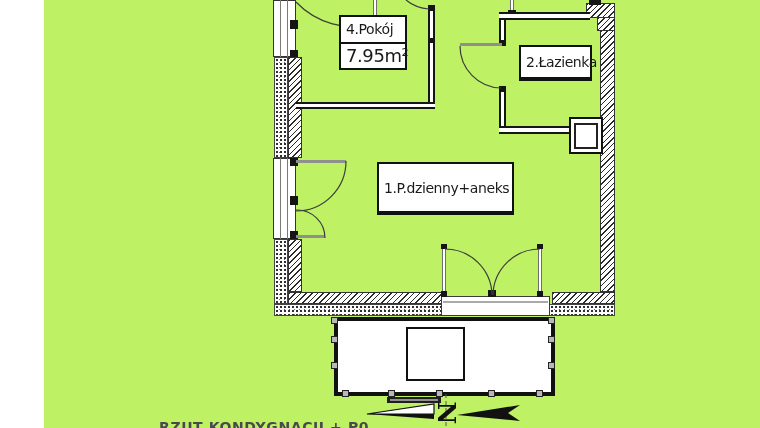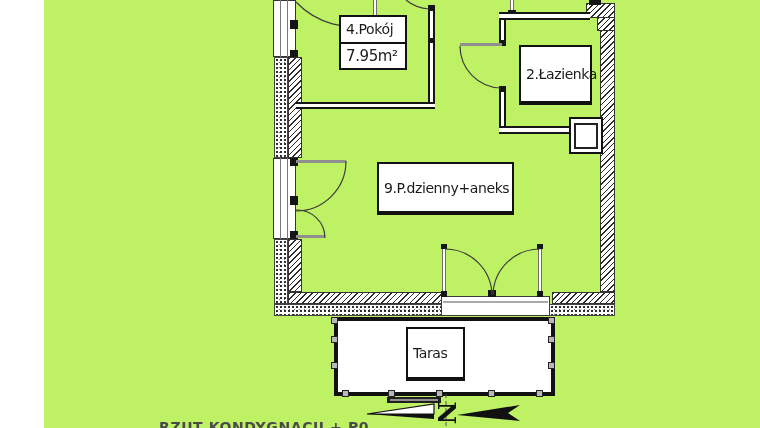--- a/index.html
+++ b/index.html
@@ -28,21 +28,21 @@
   .cap{background:#151515;}
   .leaf-grey{background:#8f8f8f;}
   .leaf-v{background:#fff;border-style:solid;border-color:#6e6e6e;border-width:0 1px;}
   .post{background:#b8b8b8;border:1px solid #232323;}
   .label-box{
     background:#fff;border:2px solid #111;z-index:6;display:flex;flex-direction:column;
   }
   .label-box .row{flex:1;display:flex;align-items:center;padding-left:5px;
     font-size:14px;letter-spacing:-0.4px;white-space:nowrap;}
   .label-box .row.name{border-bottom:2px solid #111;}
-  .label-box .row.area{font-size:15px;}
+  .label-box .row.area{font-size:18px;}
   #overlay{position:absolute;left:0;top:0;z-index:5;pointer-events:none;}
   .footer-text{
     position:absolute;font-weight:bold;font-size:14px;line-height:14px;color:#4a4a4a;
     letter-spacing:0.6px;white-space:nowrap;z-index:2;
   }
   .page-border{background:#b5b5b5;}
 </style>
 </head>
 <body>
 
@@ -126,28 +126,27 @@
   <div class="abs post" style="left:444px;top:390px;width:7px;height:7px;z-index:4"></div>
   <div class="abs post" style="left:492px;top:390px;width:7px;height:7px;z-index:4"></div>
 
   <div class="abs" style="left:343px;top:397px;width:54px;height:6px;background:#1f1f1f;z-index:4"></div>
   <div class="abs" style="left:346px;top:399px;width:48px;height:2px;background:#909090;z-index:4"></div>
 
   <div class="abs label-box" style="left:295px;top:15px;width:68px;height:55px">
     <div class="row name">4.Pokój</div>
     <div class="row area">7.95m²</div>
   </div>
-  <div class="abs label-box" style="left:475px;top:45px;width:73px;height:60px">
+  <div class="abs label-box" style="left:475px;top:45px;width:73px;height:36px">
     <div class="row name">2.Łazienka</div>
   </div>
   <div class="abs label-box" style="left:333px;top:162px;width:137px;height:53px">
-    <div class="row name">9.P.dzienny+aneks</div>
+    <div class="row name">1.P.dzienny+aneks</div>
   </div>
   <div class="abs label-box" style="left:362px;top:327px;width:59px;height:54px">
-    <div class="row name">Taras</div>
   </div>
 
   <svg id="overlay" width="760" height="428" viewBox="0 0 760 428">
 
     <path d="M 302 161 A 50 50 0 0 1 252 211" fill="none" stroke="#3c3c3c" stroke-width="1.2"></path>
     <path d="M 281 238 A 28 28 0 0 0 252 210" fill="none" stroke="#3c3c3c" stroke-width="1.2"></path>
     <path d="M 416 46 A 42 42 0 0 0 457 88" fill="none" stroke="#3c3c3c" stroke-width="1.2"></path>
     <path d="M 401 249 A 47 47 0 0 1 448 295" fill="none" stroke="#3c3c3c" stroke-width="1.2"></path>
     <path d="M 496 249 A 47 47 0 0 0 449 295" fill="none" stroke="#3c3c3c" stroke-width="1.2"></path>
     <path d="M 252 2 A 80 80 0 0 0 331 24" fill="none" stroke="#3c3c3c" stroke-width="1.2"></path>

